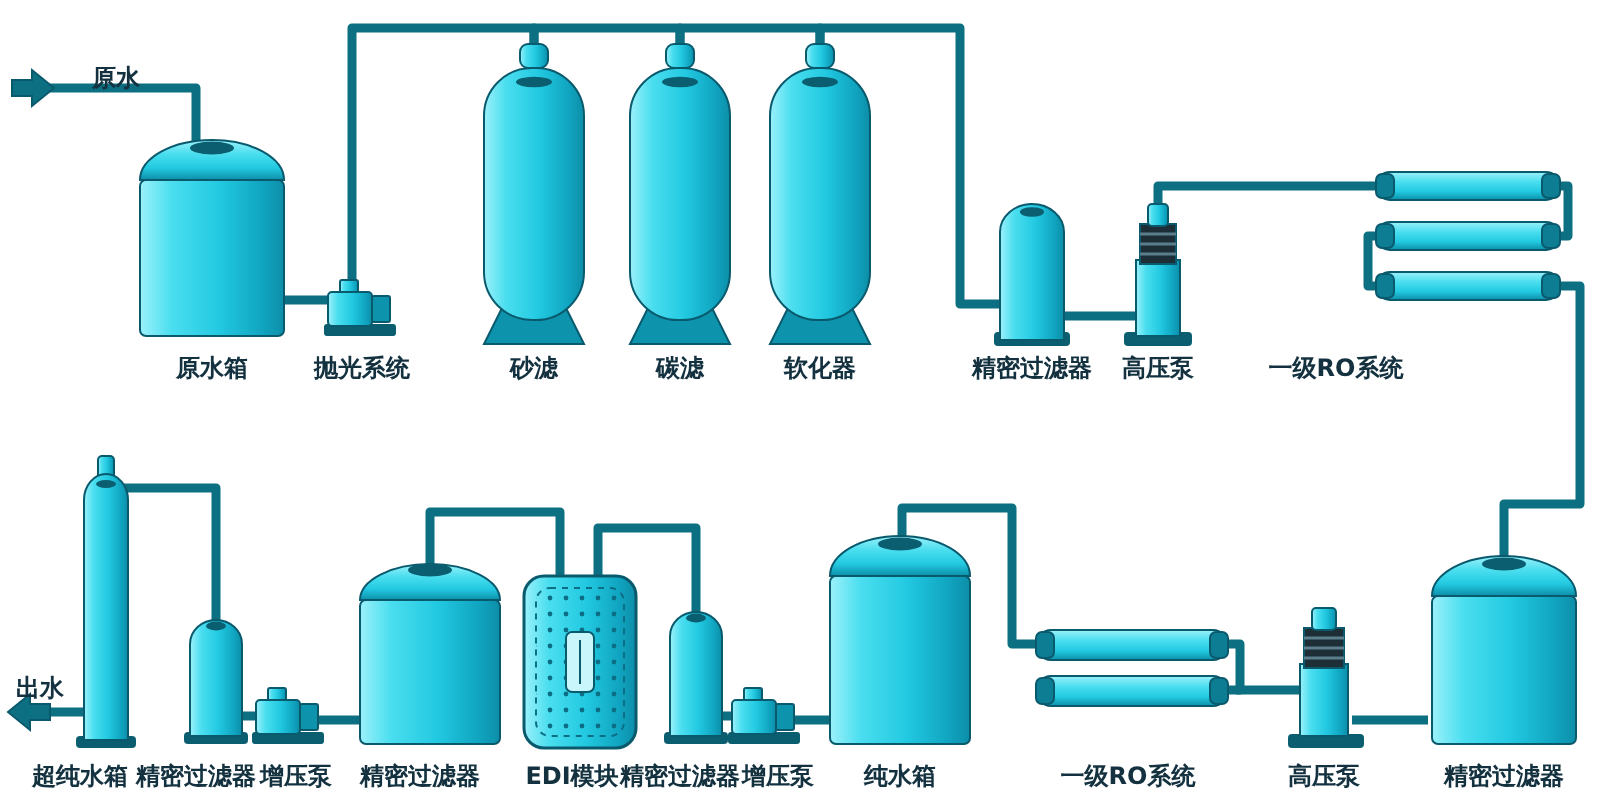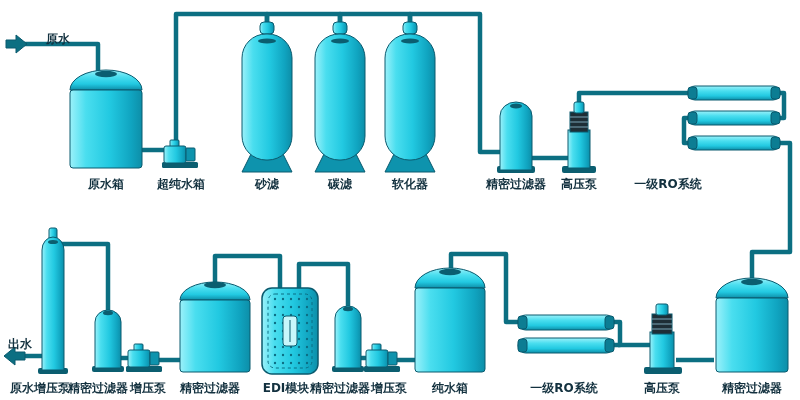--- a/index.html
+++ b/index.html
@@ -199,30 +199,30 @@
   <g>
     <rect x="49" y="228" width="8" height="14" rx="2" fill="url(#gH)" stroke="#0A5A6E"></rect>
     <rect x="38" y="368" width="30" height="6" rx="2" fill="#0B5E70"></rect>
     <path d="M42,370 V250 A11,13 0 0 1 64,250 V370 Z" fill="url(#gH)" stroke="#0A5A6E"></path>
     <ellipse cx="53" cy="242" rx="5" ry="2" fill="#0B5E70"></ellipse>
   </g>
 </svg>
 
 <div class="lbl" style="left:58px;  top:31px">原水</div>
 <div class="lbl" style="left:106px; top:176px">原水箱</div>
-<div class="lbl" style="left:181px; top:176px">超纯水箱</div>
+<div class="lbl" style="left:181px; top:176px">抛光系统</div>
 <div class="lbl" style="left:267px; top:176px">砂滤</div>
 <div class="lbl" style="left:340px; top:176px">碳滤</div>
 <div class="lbl" style="left:410px; top:176px">软化器</div>
 <div class="lbl" style="left:516px; top:176px">精密过滤器</div>
 <div class="lbl" style="left:579px; top:176px">高压泵</div>
 <div class="lbl" style="left:668px; top:176px">一级RO系统</div>
 
 <div class="lbl" style="left:20px;  top:336px">出水</div>
-<div class="lbl" style="left:40px;  top:380px">原水增压泵</div>
+<div class="lbl" style="left:40px;  top:380px">超纯水箱</div>
 <div class="lbl" style="left:98px;  top:380px">精密过滤器</div>
 <div class="lbl" style="left:148px; top:380px">增压泵</div>
 <div class="lbl" style="left:210px; top:380px">精密过滤器</div>
 <div class="lbl" style="left:286px; top:380px">EDI模块</div>
 <div class="lbl" style="left:340px; top:380px">精密过滤器</div>
 <div class="lbl" style="left:389px; top:380px">增压泵</div>
 <div class="lbl" style="left:450px; top:380px">纯水箱</div>
 <div class="lbl" style="left:564px; top:380px">一级RO系统</div>
 <div class="lbl" style="left:662px; top:380px">高压泵</div>
 <div class="lbl" style="left:752px; top:380px">精密过滤器</div>

